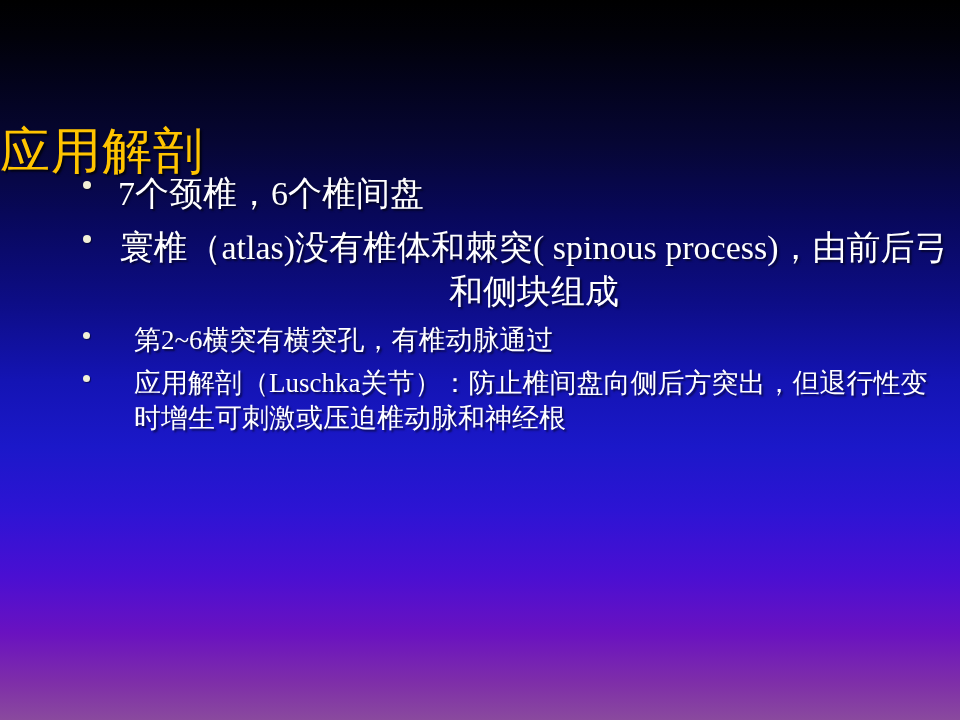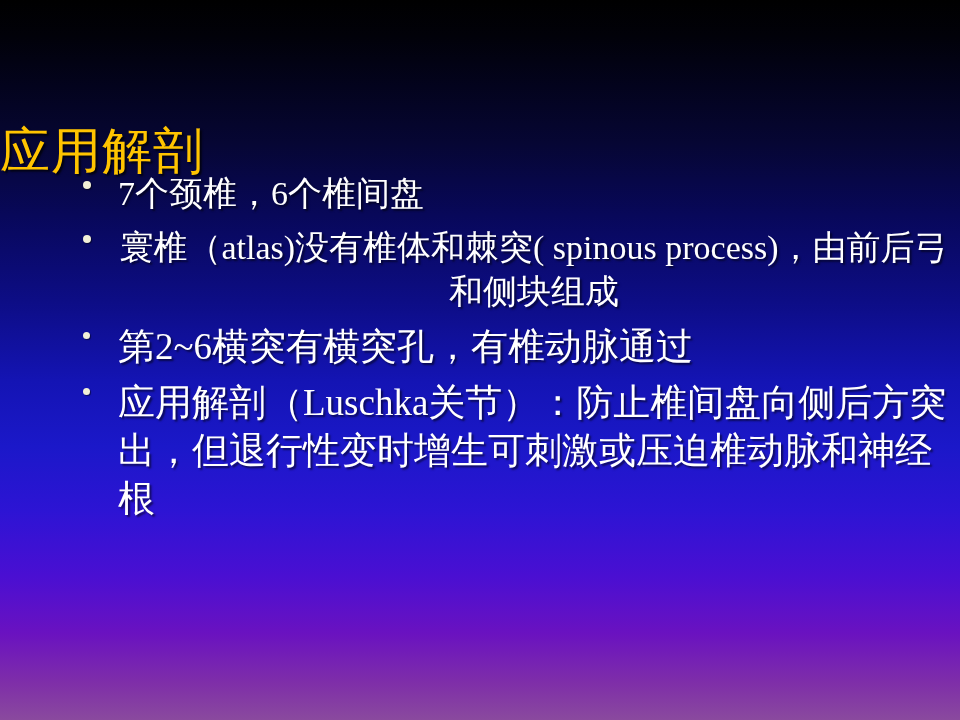--- a/index.html
+++ b/index.html
@@ -83,21 +83,21 @@
   .bullet-text {
     display: block;
     font-size: 34px;
     line-height: 1.30;
     white-space: pre-wrap;
     word-break: break-word;
   }
 
   
   .size-lg .bullet-text { font-size: 34px; }
-  .size-md .bullet-text { font-size: 37px; }
+  .size-md .bullet-text { font-size: 27px; margin-left: 16px; }
 
   .size-lg .bullet-marker { top: 0.58em; width: 8px; height: 8px; }
   .size-md .bullet-marker { top: 0.60em; width: 7px; height: 7px; }
 
   
   #row-0 { margin-bottom: 10px; }
   #row-1 { margin-bottom: 8px; text-align: center; }
   #row-2 { margin-bottom: 8px; }
   #row-3 { margin-bottom: 8px; }
   #row-4 { margin-bottom: 0px; }

